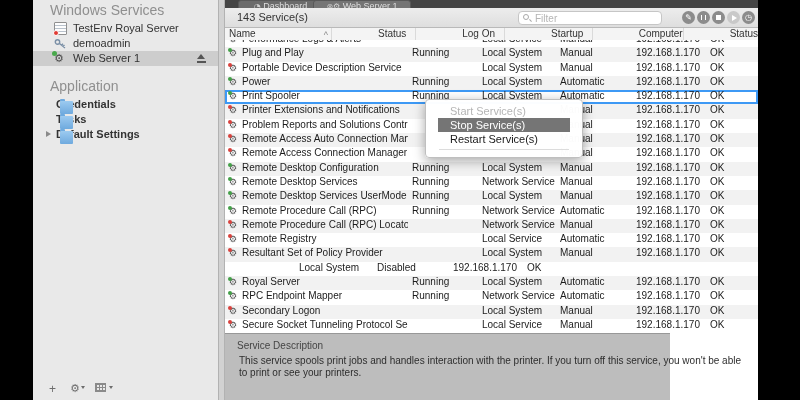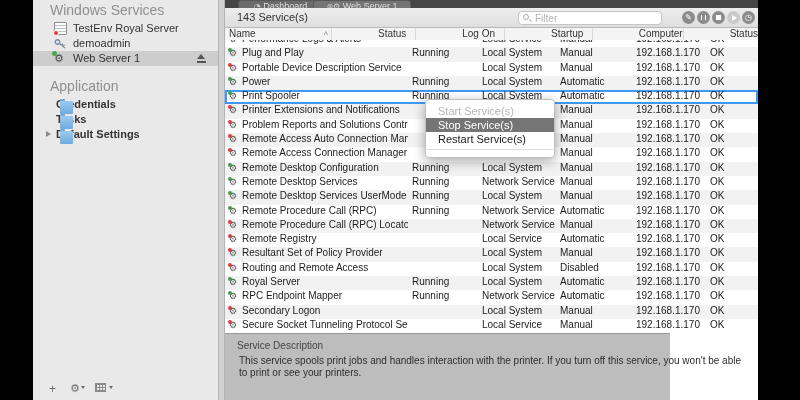--- a/index.html
+++ b/index.html
@@ -102,23 +102,23 @@
   .badge { position:absolute; left:-1px; top:1px; width:4px; height:4px; border-radius:50%; }
   .badge.run { background:#43a047; } .badge.stop { background:#d9413d; }
 
   
   .descpanel { position:absolute; left:0; top:333px; width:445px; height:67px; background:#bdbdbd;
     border-top:1px solid #989898; }
   .desc-title { position:absolute; left:12px; top:6px; font-size:10px; color:#444; }
   .desc-text { position:absolute; left:14px; top:21px; width:505px; font-size:10px; line-height:12px; color:#2e2e2e; }
 
   
-  .menu { position:absolute; left:425px; top:99px; width:130px; background:rgba(255,255,255,0.98);
+  .menu { position:absolute; left:425px; top:99px; width:158px; background:rgba(255,255,255,0.98);
     border:1px solid #bfbfbf; border-radius:4px; box-shadow:0 3px 12px rgba(0,0,0,0.35);
-    padding:4px 0; font-size:11px; z-index:50; }
+    padding:4px 12px; font-size:11px; z-index:50; }
   .mi { height:14px; line-height:14px; padding-left:12px; color:#1a1a1a; position:relative; cursor:default; }
   .mi.dis { color:#b5b5b5; }
   .mi.hl { background:#757575; color:#fff; }
   .msep { height:1px; background:#dcdcdc; margin:3px 1px; }
   .sub-arrow { position:absolute; right:9px; top:3.5px; width:0; height:0;
     border-left:5px solid #1a1a1a; border-top:3.5px solid transparent; border-bottom:3.5px solid transparent; }
 </style>
 </head>
 <body>
 
@@ -321,21 +321,20 @@
           </div>
           <div class="trow alt">
             <div class="c cname"><span class="gearwrap"><span class="gear">⚙</span><i class="badge stop"></i></span><span>Resultant Set of Policy Provider</span></div>
             <div class="c cst"></div>
             <div class="c clo">Local System</div>
             <div class="c csu">Manual</div>
             <div class="c ccn">192.168.1.170</div>
             <div class="c cok">OK</div>
           </div>
           <div class="trow">
-            <div class="c cname"><span class="gearwrap"><span class="gear">⚙</span><i class="badge stop"></i></span><span>Routing and Remote Access</span></div>
             <div class="c cst"></div>
             <div class="c clo">Local System</div>
             <div class="c csu">Disabled</div>
             <div class="c ccn">192.168.1.170</div>
             <div class="c cok">OK</div>
           </div>
           <div class="trow alt">
             <div class="c cname"><span class="gearwrap"><span class="gear">⚙</span><i class="badge run"></i></span><span>Royal Server</span></div>
             <div class="c cst">Running</div>
             <div class="c clo">Local System</div>

